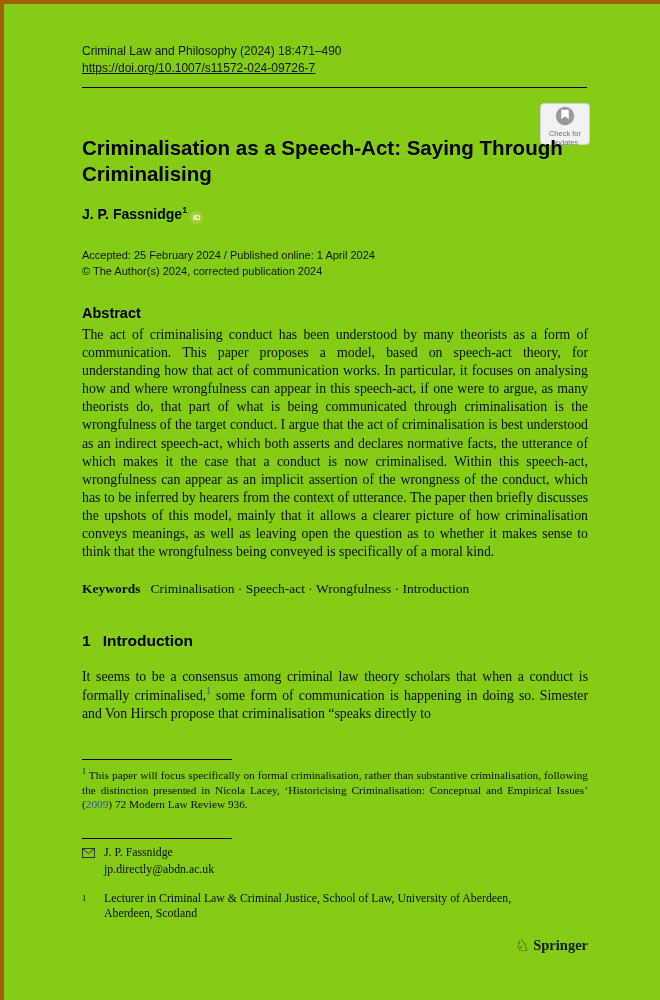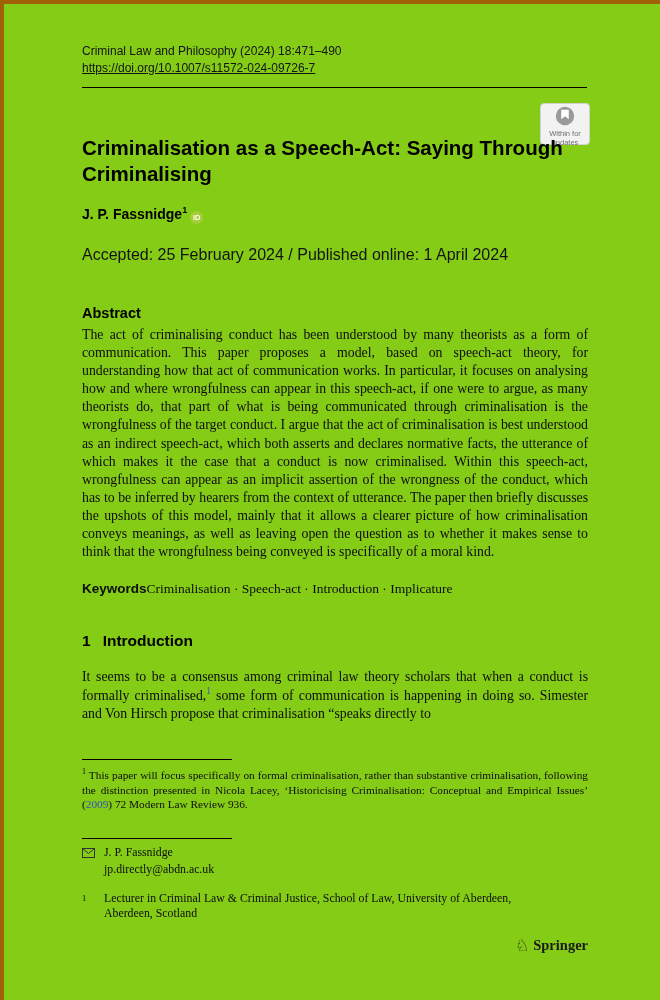--- a/index.html
+++ b/index.html
@@ -44,33 +44,33 @@
   }
   .author { left: 78px; top: 201px; font-size: 14px; font-weight: bold; color: #000; }
   .author sup { font-size: 9px; font-weight: bold; }
   .orcid {
     display: inline-block; width: 13px; height: 13px; border-radius: 50%;
     background: #a6ce39; color: #fff; font-size: 7.5px; font-weight: bold;
     text-align: center; line-height: 13px; vertical-align: -1px; margin-left: 3px;
     cursor: pointer;
   }
 
-  .dates { left: 78px; top: 243px; font-size: 16px; line-height: 16px; color: #141414; }
+  .dates { left: 78px; top: 243px; font-size: 11px; line-height: 16px; color: #141414; }
 
   
   .abstract-heading { left: 78px; top: 301px; font-size: 14.5px; font-weight: bold; color: #000; }
   .abstract-body {
     left: 78px; top: 322px; width: 506px;
     font-family: "Liberation Serif", serif; font-size: 13.8px; line-height: 18.1px;
     text-align: justify; color: #0d0d0d;
   }
 
   
   .keywords { left: 78px; top: 577px; width: 506px; font-size: 13.5px; color: #0d0d0d; }
-  .keywords .kw-label { font-weight: bold; font-family: Liberation Sans, sans-serif; }
+  .keywords .kw-label { font-weight: bold; font-family: Liberation Serif, serif; margin-right: 10px; }
   .keywords .kw-items { font-family: "Liberation Serif", serif; }
 
   
   .section-heading { left: 78px; top: 628px; font-size: 15.5px; font-weight: bold; color: #000; }
   .section-heading .sec-num { margin-right: 12px; }
 
   
   .intro-body {
     left: 78px; top: 664px; width: 506px;
     font-family: "Liberation Serif", serif; font-size: 13.8px; line-height: 18.6px;
@@ -119,40 +119,41 @@
   <div class="abs top-rule"></div>
 
   <div class="abs check-badge">
     <span>
       <svg width="20" height="20" viewBox="0 0 24 24">
         <circle cx="12" cy="12" r="11" fill="#9a9a9a"></circle>
         <path d="M7.5 4.5 h9 v11.5 l-4.5 -3.6 l-4.5 3.6 z" fill="#ffffff"></path>
       </svg>
     </span>
     <span class="cfu-text">
-      <span>Within for</span><br>
+      <span>Check for</span><br>
       <span>updates</span>
     </span>
   </div>
 
   <div class="abs title">Criminalisation as a Speech-Act: Saying Through Criminalising</div>
 
   <div class="abs author">
     <span>J. P. Fassnidge</span><sup>1</sup><span class="orcid">iD</span>
   </div>
 
   <div class="abs dates">
     <div>Accepted: 25 February 2024 / Published online: 1 April 2024</div>
+    <div>© The Author(s) 2024, corrected publication 2024</div>
   </div>
 
   <div class="abs abstract-heading">Abstract</div>
   <div class="abs abstract-body">The act of criminalising conduct has been understood by many theorists as a form of communication. This paper proposes a model, based on speech-act theory, for understanding how that act of communication works. In particular, it focuses on analysing how and where wrongfulness can appear in this speech-act, if one were to argue, as many theorists do, that part of what is being communicated through criminalisation is the wrongfulness of the target conduct. I argue that the act of criminalisation is best understood as an indirect speech-act, which both asserts and declares normative facts, the utterance of which makes it the case that a conduct is now criminalised. Within this speech-act, wrongfulness can appear as an implicit assertion of the wrongness of the conduct, which has to be inferred by hearers from the context of utterance. The paper then briefly discusses the upshots of this model, mainly that it allows a clearer picture of how criminalisation conveys meanings, as well as leaving open the question as to whether it makes sense to think that the wrongfulness being conveyed is specifically of a moral kind.</div>
 
   <div class="abs keywords">
-    <span class="kw-label">Keywords</span><span class="kw-items">Criminalisation · Speech-act · Introduction · Implicature</span>
+    <span class="kw-label">Keywords</span><span class="kw-items">Criminalisation · Speech-act · Wrongfulness · Introduction</span>
   </div>
 
   <div class="abs section-heading">
     <span class="sec-num">1</span><span>Introduction</span>
   </div>
 
   <div class="abs intro-body">
     <span>It seems to be a consensus among criminal law theory scholars that when a conduct is formally criminalised,</span><span class="fn-ref">1</span><span> some form of communication is happening in doing so. Simester and Von Hirsch propose that criminalisation “speaks directly to</span>
   </div>
 

